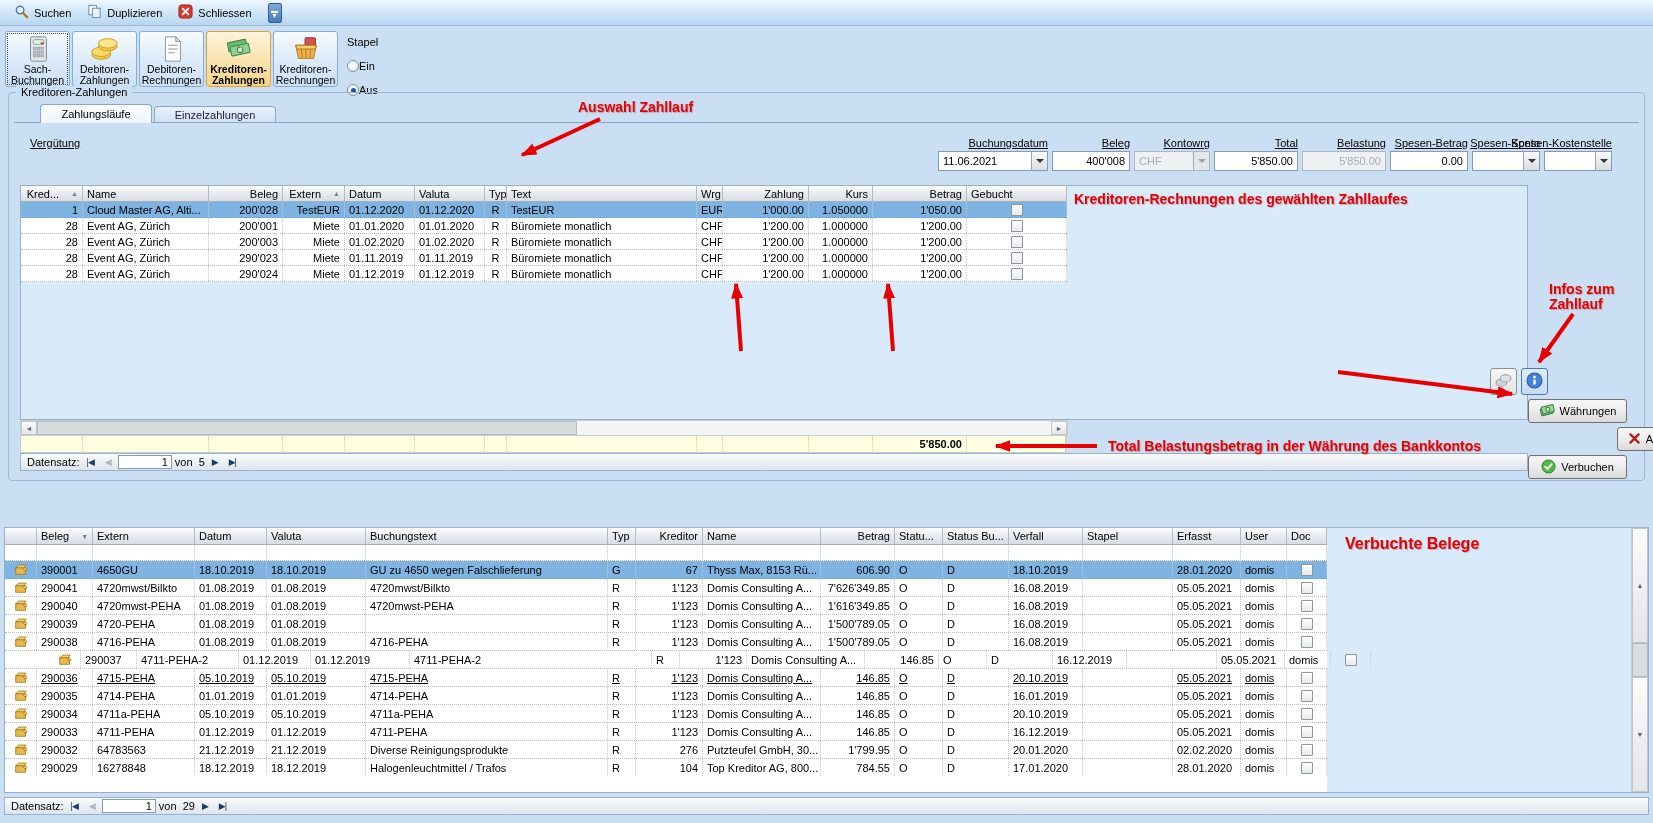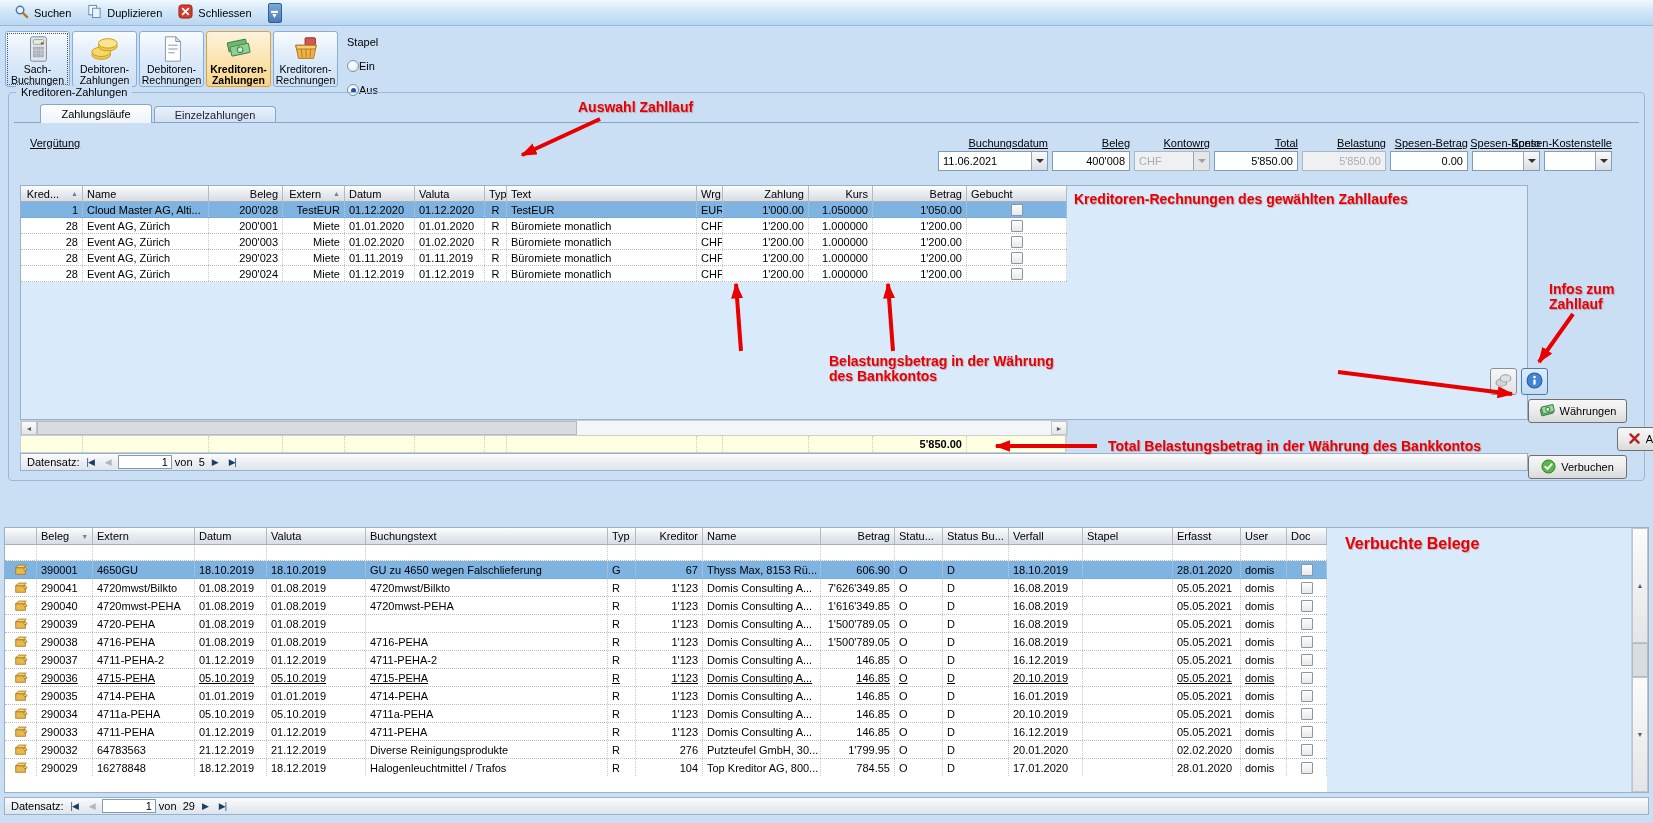--- a/index.html
+++ b/index.html
@@ -660,21 +660,21 @@
           <div class="td">O</div>
           <div class="td">D</div>
           <div class="td">16.08.2019</div>
           <div class="td"></div>
           <div class="td">05.05.2021</div>
           <div class="td">domis</div>
           <div class="td ac">
             <span class="cb"></span>
           </div>
         </div>
-        <div class="gr tr bot-cols" style="height: 18px;">
+        <div class="gr tr bot-cols" style="height: 18px; padding-left: 44px;">
           <div class="td ac">
             <span><svg viewBox="0 0 16 16" width="14" height="14">
                 <rect x="2" y="6.5" width="11" height="7.5" fill="#e9b94e" stroke="#a87b1c"></rect>
                 <path d="M2 6.5 L5.5 3.5 h8.5 l-3 3 z" fill="#f4d27a" stroke="#a87b1c"></path>
                 <path d="M13 6.5 l2 2.6 -2.8 1 -1.4-2.6 z" fill="#f6da86" stroke="#a87b1c"></path>
               </svg></span>
           </div>
           <div class="td">290037</div>
           <div class="td">4711-PEHA-2</div>
           <div class="td">01.12.2019</div>
@@ -869,22 +869,20 @@
     <span class="navbtn">|◀</span>
     <span class="navbtn dis">◀</span>
     <span class="navbox">1</span>
     <span><span>von</span>&nbsp;&nbsp;<span>29</span></span>
     <span class="navbtn">▶</span>
     <span class="navbtn">▶|</span>
   </div>
 
   <div class="ann" style="left:578px;top:100px">Auswahl Zahllauf</div>
   <div class="ann" style="left:1074px;top:192px">Kreditoren-Rechnungen des gewählten Zahllaufes</div>
-  <div class="ann" style="left:829px;top:354px">Belastungsbetrag in der Währung
-des Bankkontos</div>
   <div class="ann" style="left:1549px;top:282px">Infos zum
 Zahllauf</div>
   <div class="ann" style="left:1108px;top:439px">Total Belastungsbetrag in der Währung des Bankkontos</div>
   <div class="ann" id="ann-verbuchte" style="left:1345px;top:535px">Verbuchte Belege</div>
 
   <svg id="arrows" width="1653" height="823">
     <defs>
       <marker id="ah" markerWidth="5" markerHeight="4" refX="3.6" refY="1.5" orient="auto" markerUnits="strokeWidth">
         <path d="M0,0 L4,1.5 L0,3 z" fill="#e80000"></path>
       </marker>

